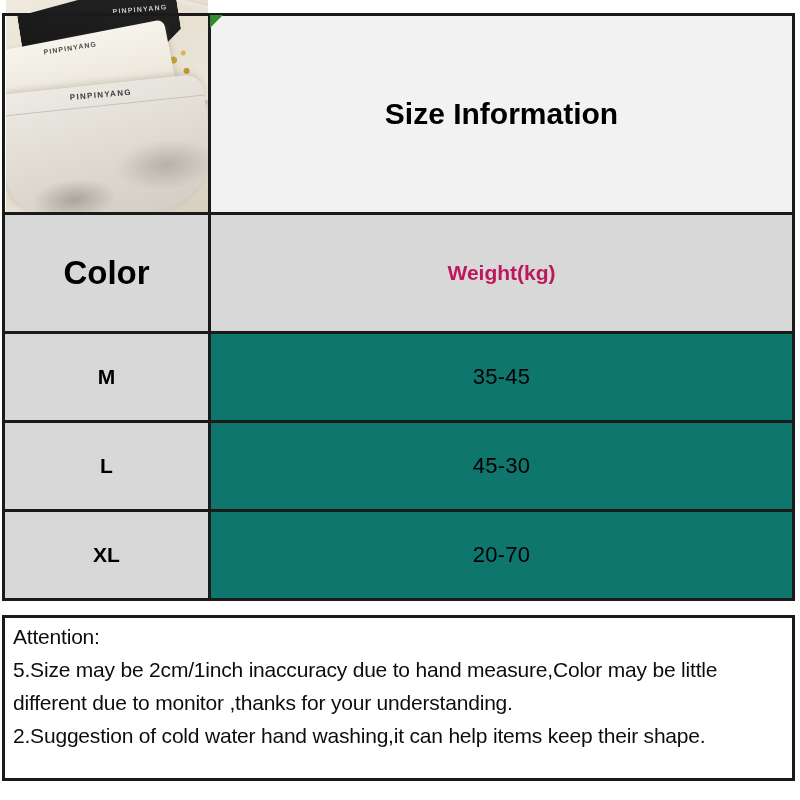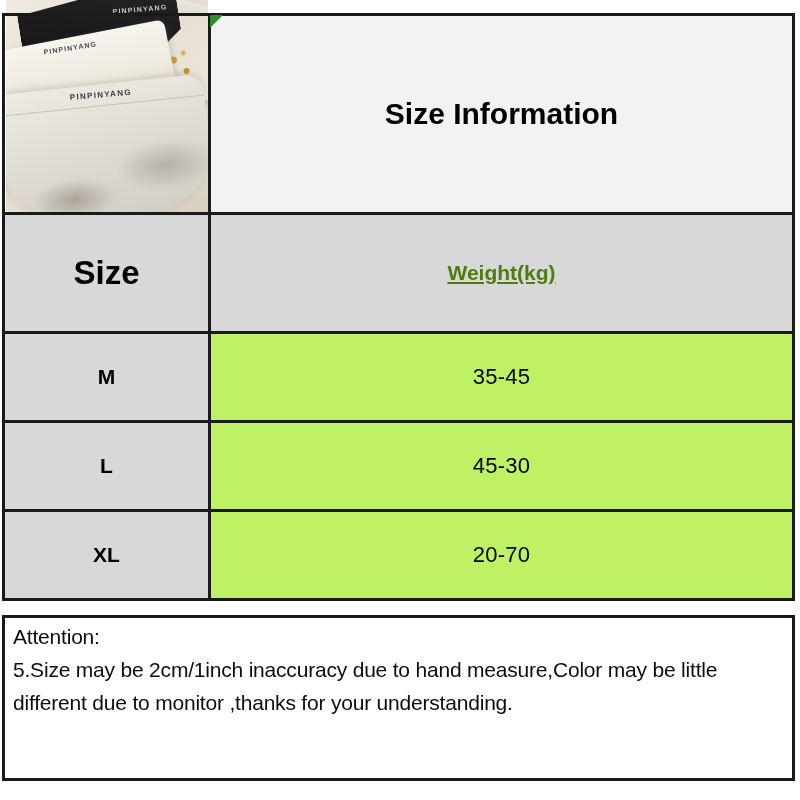--- a/index.html
+++ b/index.html
@@ -86,24 +86,24 @@
   td.photo-cell { background:transparent; }
   td.title-cell { background:#f2f2f2; position:relative; }
   .title-text   { font-size:30px; font-weight:bold; color:#000; }
 
   .corner-marker {
     position:absolute; left:-1px; top:-1px; width:0; height:0;
     border-top:13px solid #2e8b2e; border-right:13px solid transparent;
   }
 
   td.gray-cell  { background:#d8d8d8; }
-  td.light-cell { background:#bef264; }
+  td.light-cell { background:#0f766e; }
 
   .size-header-text   { font-size:33px; font-weight:bold; color:#000; }
-  .weight-header-text { font-size:21px; font-weight:bold; color:#4d7c0f;text-decoration:underline; }
+  .weight-header-text { font-size:21px; font-weight:bold; color:#be185d; }
   .size-value   { font-size:21px; font-weight:bold; color:#000; }
   .weight-value { font-size:22px; font-weight:normal; color:#000; letter-spacing:0.2px; }
 
   
   .attention {
     position:absolute; left:2px; top:615px; width:793px; height:166px; z-index:2;
     box-sizing:border-box; border:3px solid #1a1a1a; background:#ffffff;
     padding:2px 8px 16px 8px;
     font-size:21px; line-height:33px; letter-spacing:-0.2px; color:#0d0d0d;
   }
@@ -136,21 +136,21 @@
   <tbody>
       <tr class="photo-row">
     <td class="photo-cell"></td>
     <td class="title-cell">
       <span class="corner-marker"></span>
       <div class="title-text">Size Information</div>
     </td>
   </tr>
   <tr class="head-row">
     <td class="gray-cell">
-      <span class="size-header-text">Size</span>
+      <span class="size-header-text">Color</span>
     </td>
     <td class="gray-cell">
       <span class="weight-header-text">Weight(kg)</span>
     </td>
   </tr>
   <tr class="data-row">
     <td class="gray-cell">
       <span class="size-value">M</span>
     </td>
     <td class="light-cell">
@@ -172,13 +172,14 @@
     <td class="light-cell">
       <span class="weight-value">20-70</span>
     </td>
   </tr>
 </tbody>
   </table>
 
 <div class="attention">
   <div class="heading">Attention:</div>
   <div class="note">5.Size may be 2cm/1inch inaccuracy due to hand measure,Color may be little different due to monitor ,thanks for your understanding.</div>
+  <div class="note">2.Suggestion of cold water hand washing,it can help items keep their shape.</div>
 </div>
 
 </body></html>

